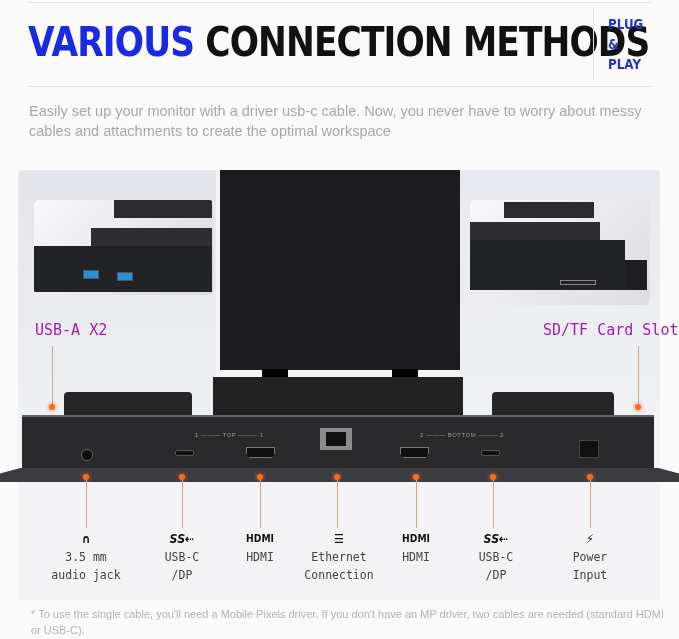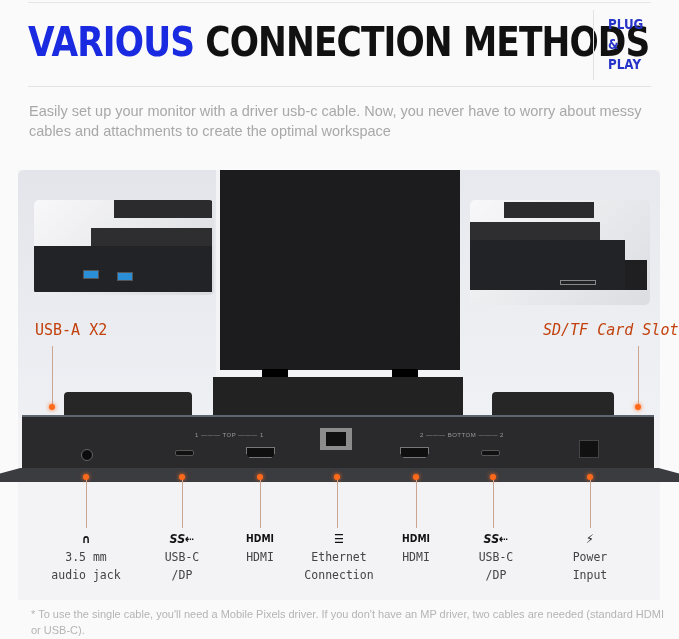--- a/index.html
+++ b/index.html
@@ -20,21 +20,21 @@
   .box{position:absolute;background:#222326;}
   .port-a{position:absolute;width:14px;height:7px;background:#2a8fd6;border:1px solid #555;}
   .monitor{position:absolute;left:220px;top:170px;width:240px;height:200px;background:#1c1c1e;}
   .mstand{position:absolute;left:262px;top:369px;width:26px;height:8px;background:#000;}
   .mstand2{position:absolute;left:392px;top:369px;width:26px;height:8px;background:#000;}
   .mbase{position:absolute;left:213px;top:377px;width:250px;height:40px;background:#222;}
   .blkL{position:absolute;left:64px;top:392px;width:128px;height:25px;background:#262626;border-radius:4px 4px 0 0;}
   .blkR{position:absolute;left:492px;top:392px;width:122px;height:25px;background:#262626;border-radius:4px 4px 0 0;}
   .dock{position:absolute;left:22px;top:415px;width:632px;height:57px;background:#2a2a2c;border-top:2px solid #5d6570;}
   .dockfoot{position:absolute;left:0px;top:468px;width:679px;height:14px;background:#3b3c40;clip-path:polygon(0 40%,3% 0,97% 0,100% 40%,100% 100%,0 100%);}
-  .lbl{position:absolute;color:#c2410c;font-family:"DejaVu Sans Mono",monospace;font-size:15px;}
+  .lbl{position:absolute;color:#a21caf;font-family:"DejaVu Sans Mono",monospace;font-size:15px;}
   .lead{position:absolute;width:1px;background:#c9a592;}
   .dot{position:absolute;width:6px;height:6px;border-radius:50%;background:#ff6a1a;box-shadow:0 0 4px #ff6a1a;}
   .toplbl{position:absolute;color:#9a9a9a;font-size:6px;font-family:"Liberation Sans",sans-serif;letter-spacing:0.5px;}
   .p35{position:absolute;left:81px;top:449px;width:10px;height:10px;border-radius:50%;background:#0c0c0c;border:1px solid #666;}
   .pusbc{position:absolute;width:17px;height:4px;border-radius:2px;background:#111;border:1px solid #555;}
   .phdmi{position:absolute;width:27px;height:9px;background:#0f0f0f;border:1px solid #777;clip-path:polygon(0 0,100% 0,100% 60%,88% 100%,12% 100%,0 60%);}
   .peth{position:absolute;left:320px;top:428px;width:32px;height:22px;background:#8c8c8c;}
   .peth::after{content:"";position:absolute;left:6px;top:4px;width:20px;height:14px;background:#111;}
   .ppwr{position:absolute;left:579px;top:440px;width:18px;height:16px;background:#111;border:1px solid #444;}
   .items{position:absolute;top:530px;left:0;width:679px;}
@@ -72,21 +72,21 @@
 </div>
 <div class="photoR">
   <div class="box" style="left:34px;top:2px;width:90px;height:16px;background:#2b2b2d;"></div>
   <div class="box" style="left:0;top:22px;width:130px;height:18px;background:#2e2e30;"></div>
   <div class="box" style="left:0;top:40px;width:155px;height:50px;"></div>
   <div class="box" style="left:155px;top:60px;width:22px;height:30px;background:#1f1f21;"></div>
   <div style="position:absolute;left:90px;top:80px;width:34px;height:3px;border:1px solid #888;"></div>
 </div>
 
 <div class="lbl" style="left:35px;top:321px;">USB-A  X2</div>
-<div class="lbl" style="left:543px;top:321px;font-style:italic;">SD/TF Card Slot</div>
+<div class="lbl" style="left:543px;top:321px;">SD/TF Card Slot</div>
 <div class="lead" style="left:52px;top:346px;height:58px;"></div>
 <div class="dot" style="left:49px;top:404px;"></div>
 <div class="lead" style="left:638px;top:346px;height:58px;"></div>
 <div class="dot" style="left:635px;top:404px;"></div>
 
 <div class="monitor"></div>
 <div class="mstand"></div>
 <div class="mstand2"></div>
 <div class="mbase"></div>
 <div class="blkL"></div>

